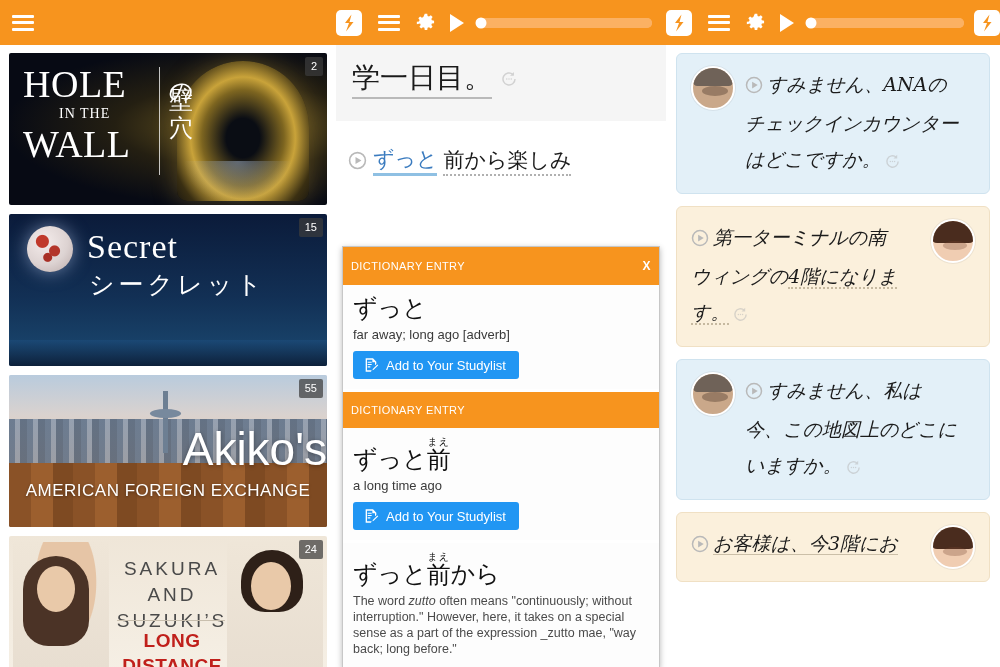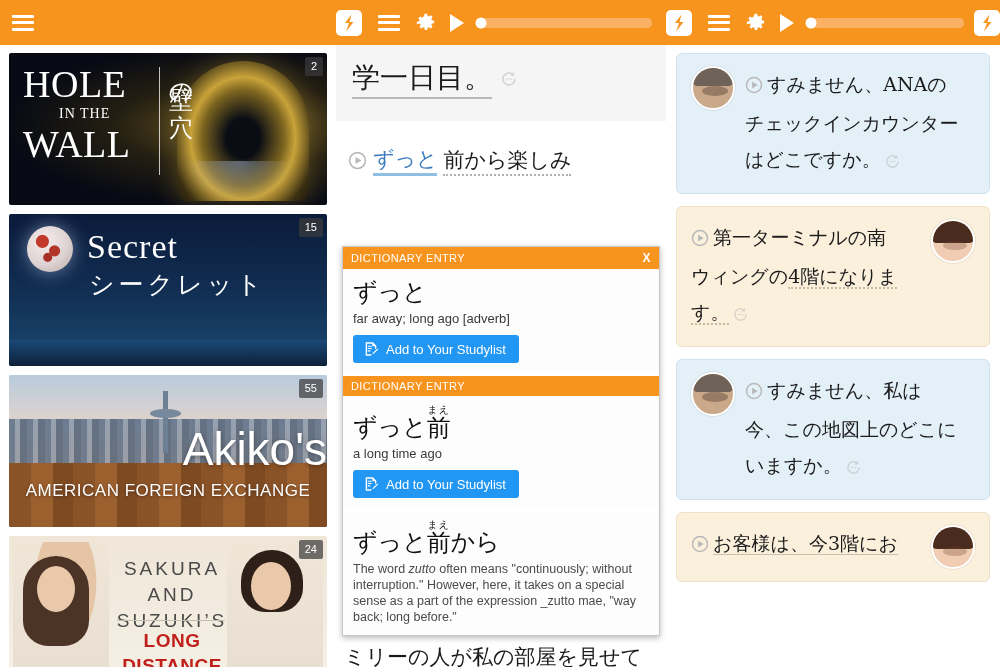--- a/index.html
+++ b/index.html
@@ -212,21 +212,21 @@
   .dict-popup {
     position: absolute; left: 342px; top: 201px; width: 318px;
     background: #fafafa;
     border: 1px solid #c7c7c7;
     box-shadow: 0 2px 6px rgba(0,0,0,.28);
     z-index: 40;
   }
   .dict-hdr {
     background: #f7941e; color: #ffffff;
     font-size: 11px; letter-spacing: .4px;
-    padding: 4px 8px; display: flex; justify-content: space-between; align-items: center;
+    padding: 12px 8px; display: flex; justify-content: space-between; align-items: center;
     font-family: "Liberation Sans", sans-serif;
   }
   .dict-hdr .x { font-size: 12px; font-weight: bold; cursor: pointer; }
   .dict-body { background: #fdfdfd; padding: 8px 10px 10px 10px; }
   .dict-term {
     font-family: "DejaVu Serif", serif; font-size: 24px; color: #111;
     line-height: 30px; margin-bottom: 4px;
   }
   .ruby { display: inline-flex; flex-direction: column; align-items: center; vertical-align: bottom; }
   .ruby .rt { font-size: 10px; line-height: 11px; letter-spacing: 1px; color: #111; }
@@ -249,21 +249,21 @@
   .studylist-btn svg { display: block; }
   .dict-sep { height: 3px; background: #ffffff; }
 
   
   .right-col {
     position: absolute; left: 666px; top: 0; width: 334px; height: 622px;
     background: #ffffff; padding: 8px 10px 0 10px; overflow: hidden;
   }
   .bubble {
     position: relative; border-radius: 6px; margin-bottom: 12px;
-    padding: 12px 14px; min-height: 60px;
+    padding: 12px 14px; min-height: 60px; font-style: italic;
   }
   .bubble.blue  { background: #e3f0f8; border: 1px solid #cfe3ef; }
   .bubble.cream { background: #fbf0dc; border: 1px solid #f0e0c4; }
   .bubble-inner { display: flex; align-items: flex-start; gap: 10px; }
   .bubble.cream .bubble-inner { flex-direction: row-reverse; }
   .avatar {
     width: 44px; height: 44px; border-radius: 50%; flex: 0 0 auto;
     border: 2px solid #ffffff; box-shadow: 0 0 0 1px rgba(0,0,0,.06);
     overflow: hidden; position: relative;
   }

